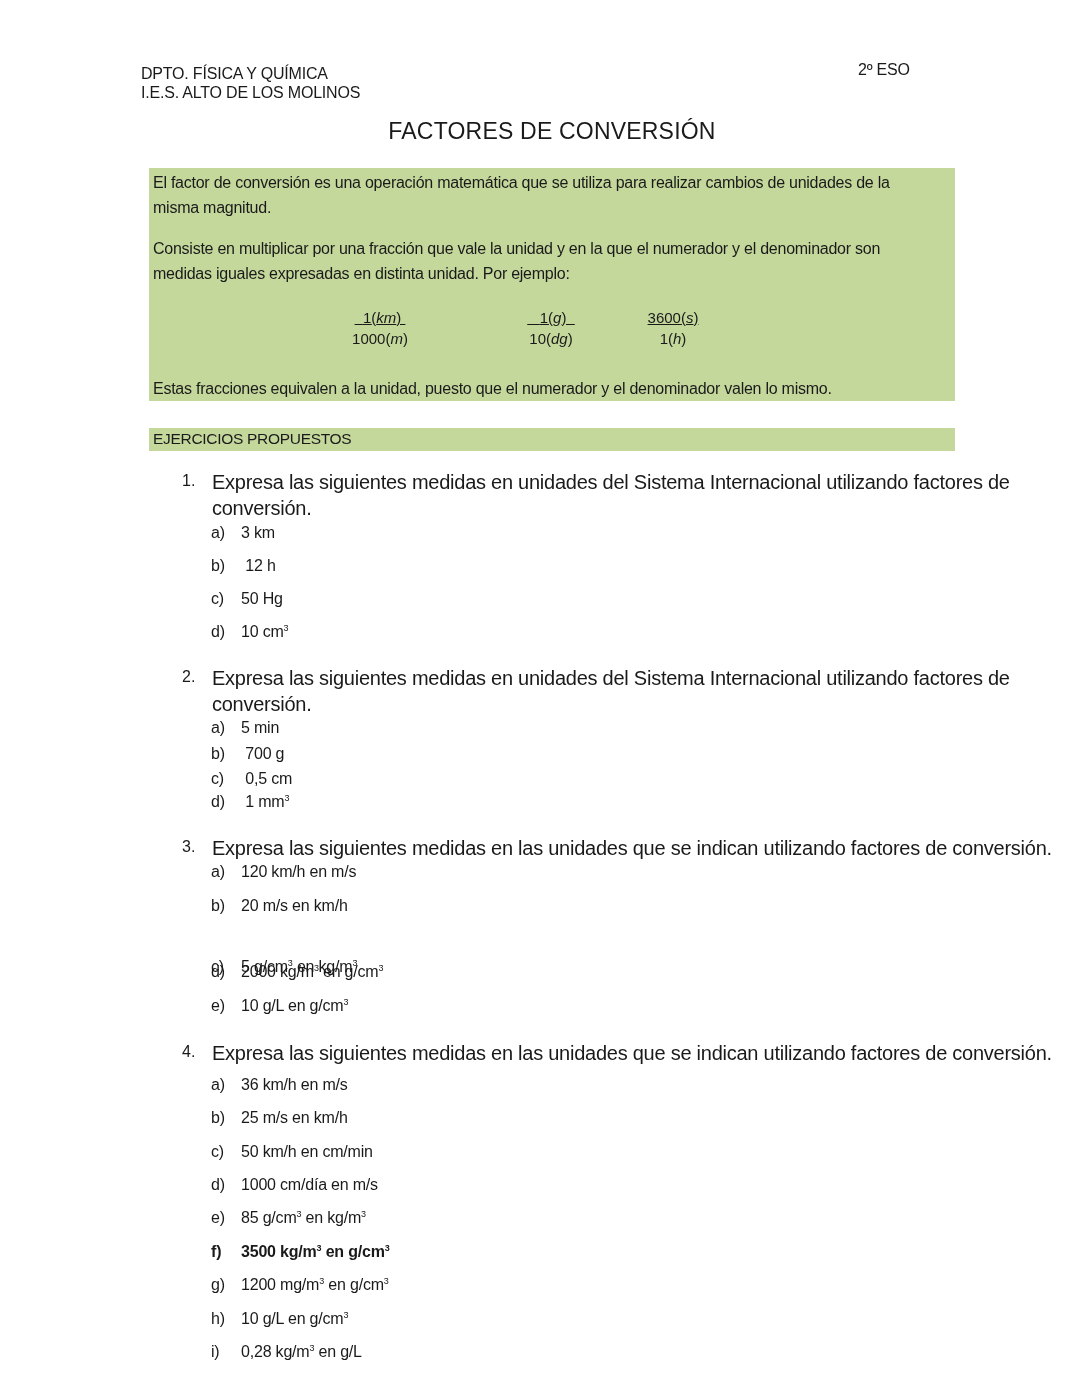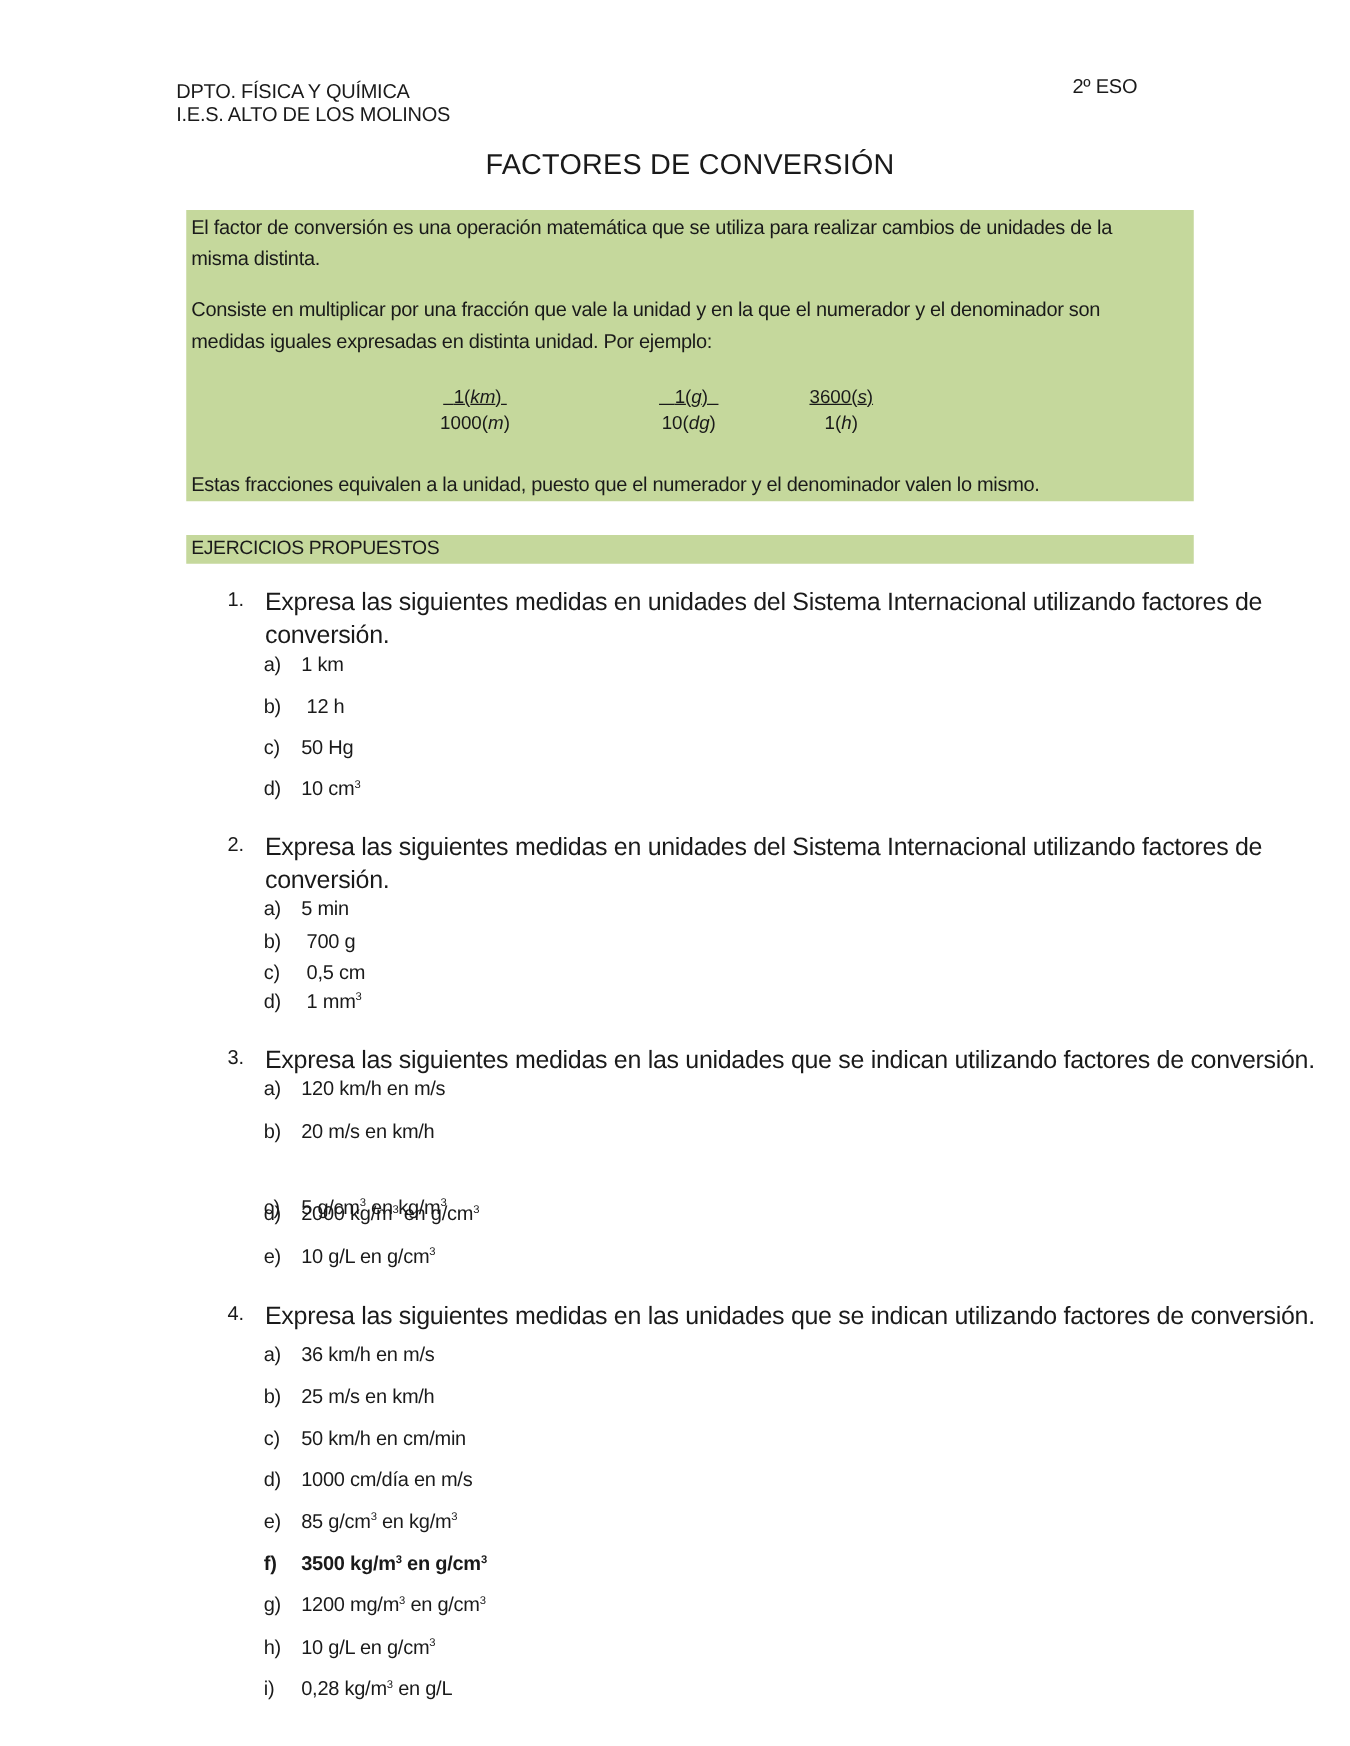--- a/index.html
+++ b/index.html
@@ -34,21 +34,21 @@
 <body>
 
 <div class="abs hdr" style="left:141px; top:65px;">DPTO. FÍSICA Y QUÍMICA</div>
 <div class="abs hdr" style="left:141px; top:84px;">I.E.S. ALTO DE LOS MOLINOS</div>
 <div class="abs hdr" style="left:858px; top:61px;">2º ESO</div>
 
 <div class="abs title" style="left:0; width:1104px; text-align:center; top:118px;">FACTORES DE CONVERSIÓN</div>
 
 <div class="greenbox"></div>
 <div class="gtext" style="top:170px;">El factor de conversión es una operación matemática que se utiliza para realizar cambios de unidades de la</div>
-<div class="gtext" style="top:195px;">misma distinta.</div>
+<div class="gtext" style="top:195px;">misma magnitud.</div>
 <div class="gtext" style="top:236px;">Consiste en multiplicar por una fracción que vale la unidad y en la que el numerador y el denominador son</div>
 <div class="gtext" style="top:261px;">medidas iguales expresadas en distinta unidad. Por ejemplo:</div>
 
 <div class="frac" style="left:340px; top:309px; width:80px;">
   <div class="num">&nbsp;&nbsp;<span>1</span>(<i>km</i>)&nbsp;</div>
   <div class="den" style="margin-top:4px;"><span>1000</span>(<i>m</i>)</div>
 </div>
 <div class="frac" style="left:516px; top:309px; width:70px;">
   <div class="num">&nbsp;&nbsp;&nbsp;<span>1</span>(<i>g</i>)&nbsp;&nbsp;</div>
   <div class="den" style="margin-top:4px;"><span>10</span>(<i>dg</i>)</div>
@@ -60,21 +60,21 @@
 
 <div class="gtext" style="top:376px;">Estas fracciones equivalen a la unidad, puesto que el numerador y el denominador valen lo mismo.</div>
 
 <div class="exbar">
   <span>EJERCICIOS PROPUESTOS</span>
 </div>
 
 <div class="qnum" style="left:182px; top:472px;">1.</div>
 <div class="qtext" style="left:212px; top:469px;">Expresa las siguientes medidas en unidades del Sistema Internacional utilizando factores de</div>
 <div class="qtext" style="left:212px; top:495px;">conversión.</div>
-<div class="item" style="left:211px; top:524px;"><span class="lbl">a)</span><span>1 km</span></div>
+<div class="item" style="left:211px; top:524px;"><span class="lbl">a)</span><span>3 km</span></div>
 <div class="item" style="left:211px; top:557px;"><span class="lbl">b)</span><span style="white-space:pre"> 12 h</span></div>
 <div class="item" style="left:211px; top:590px;"><span class="lbl">c)</span><span>50 Hg</span></div>
 <div class="item" style="left:211px; top:623px;"><span class="lbl">d)</span><span>10 cm</span><sup>3</sup></div>
 
 <div class="qnum" style="left:182px; top:668px;">2.</div>
 <div class="qtext" style="left:212px; top:665px;">Expresa las siguientes medidas en unidades del Sistema Internacional utilizando factores de</div>
 <div class="qtext" style="left:212px; top:691px;">conversión.</div>
 <div class="item" style="left:211px; top:719px;"><span class="lbl">a)</span><span>5 min</span></div>
 <div class="item" style="left:211px; top:745px;"><span class="lbl">b)</span><span style="white-space:pre"> 700 g</span></div>
 <div class="item" style="left:211px; top:770px;"><span class="lbl">c)</span><span style="white-space:pre"> 0,5 cm</span></div>

